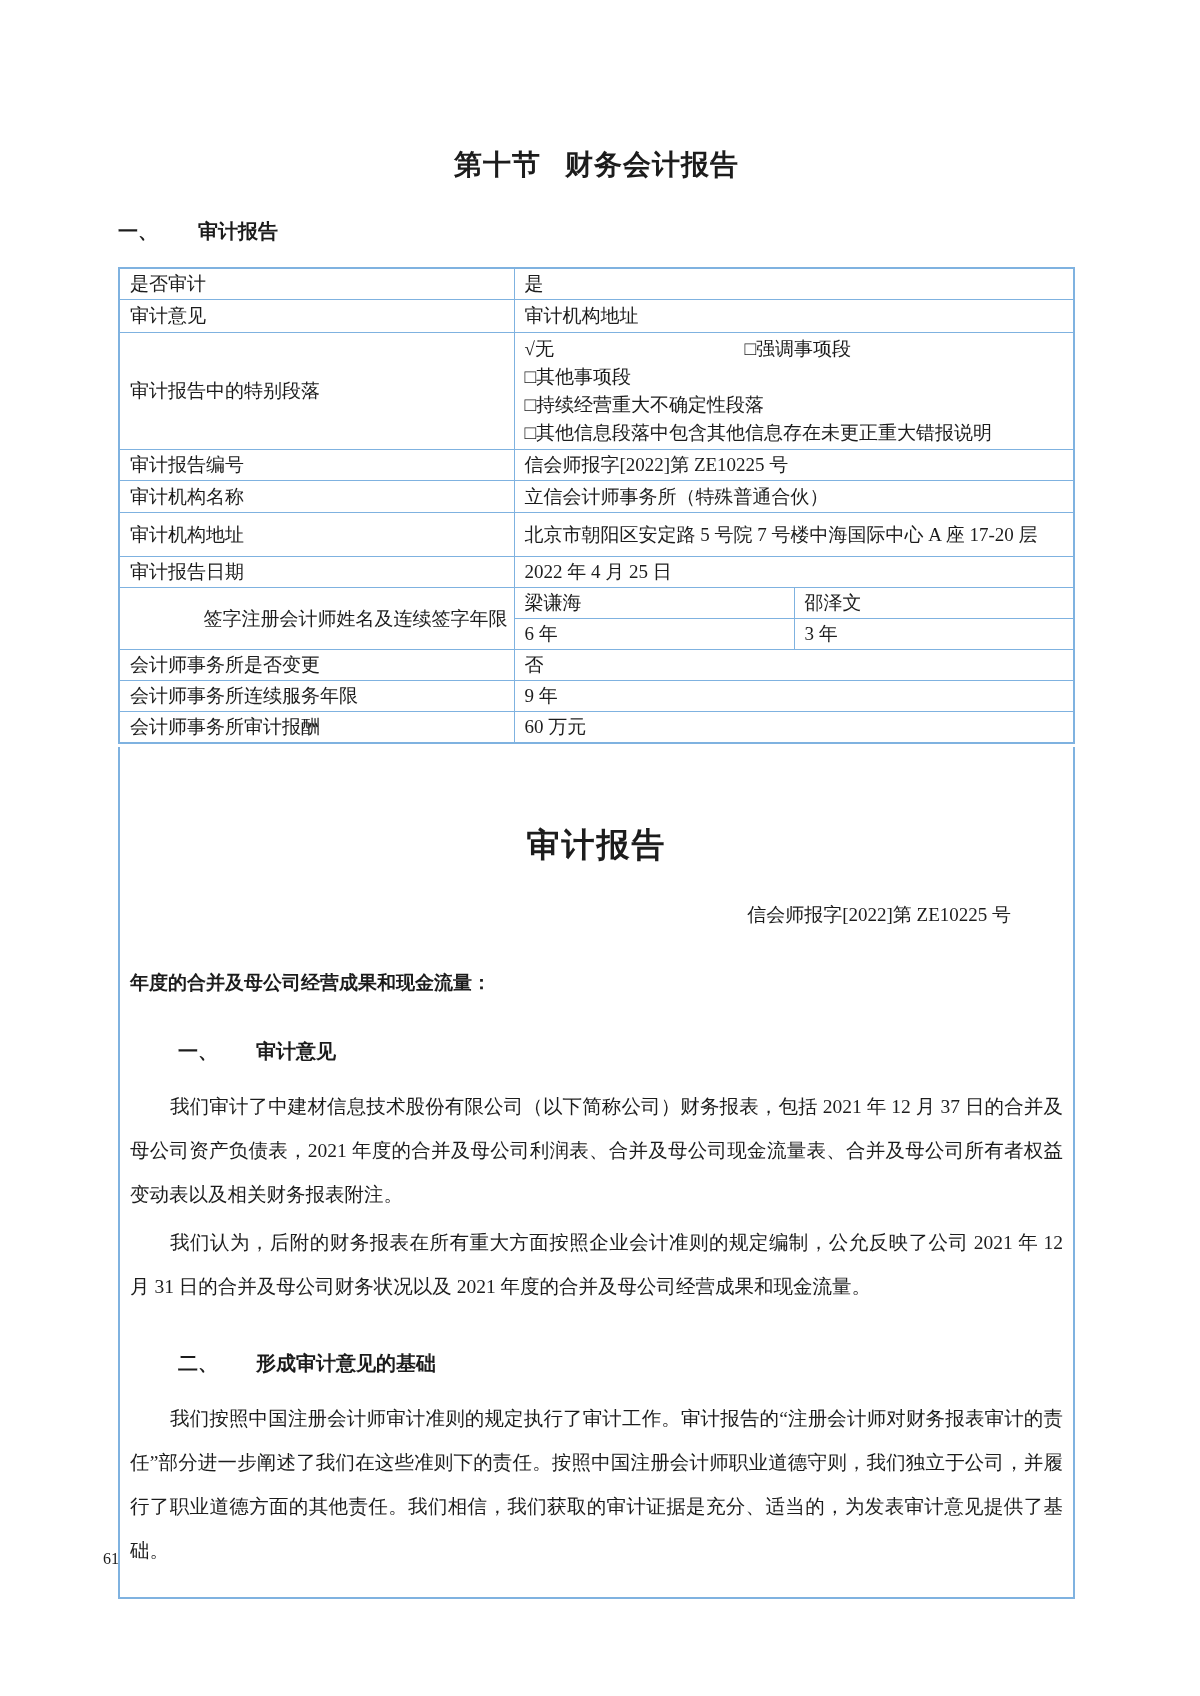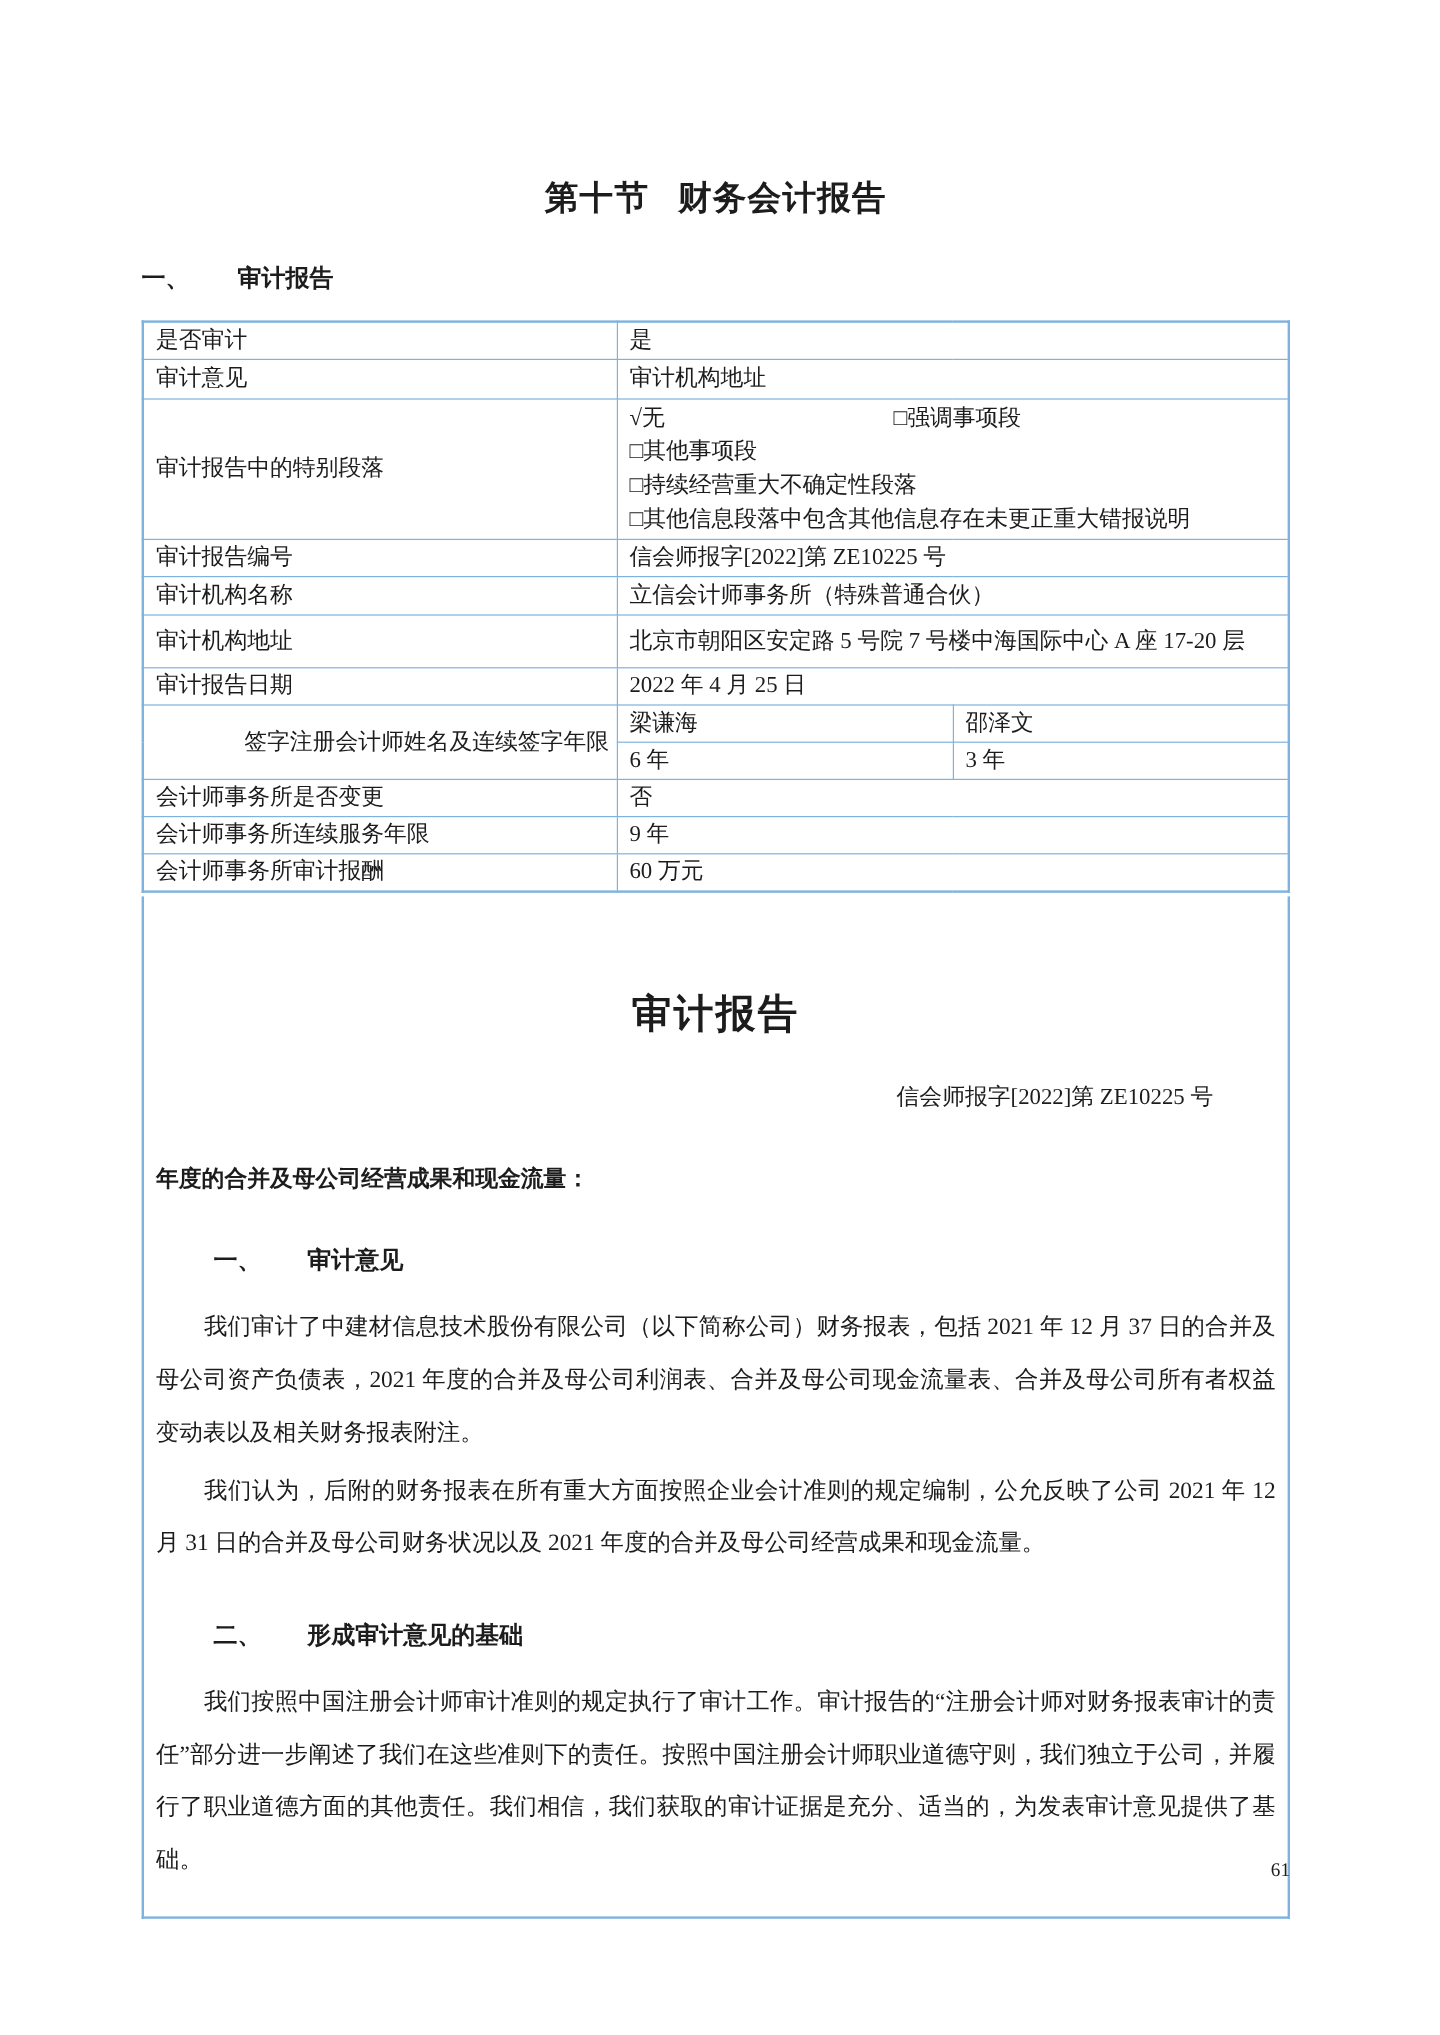--- a/index.html
+++ b/index.html
@@ -120,23 +120,23 @@
     font-size: 19.5px;
     line-height: 44px;
     text-align: justify;
     text-indent: 40px;
   }
 
   
   .page-number {
     position: absolute;
     top: 1550px;
-    left: 118px;
-    width: 957px;
-    text-align: right;
+    left: 103px;
+    width: 957px;
+    text-align: left;
     font-size: 16px;
   }
 </style>
 </head>
 <body>
 
 <div class="page">
 
   <div class="doc-title">
     <span class="num">第十节</span><span>财务会计报告</span>

